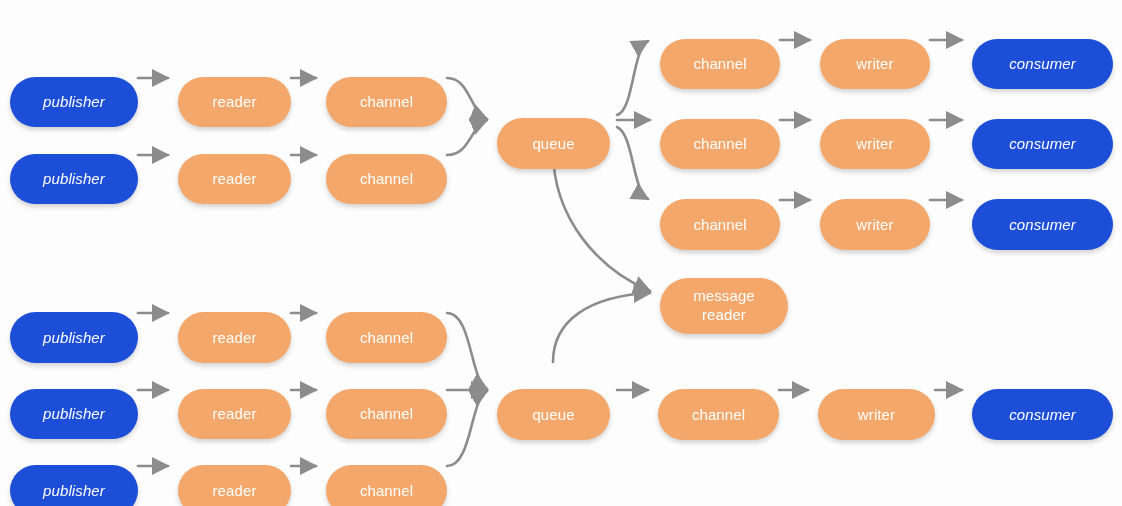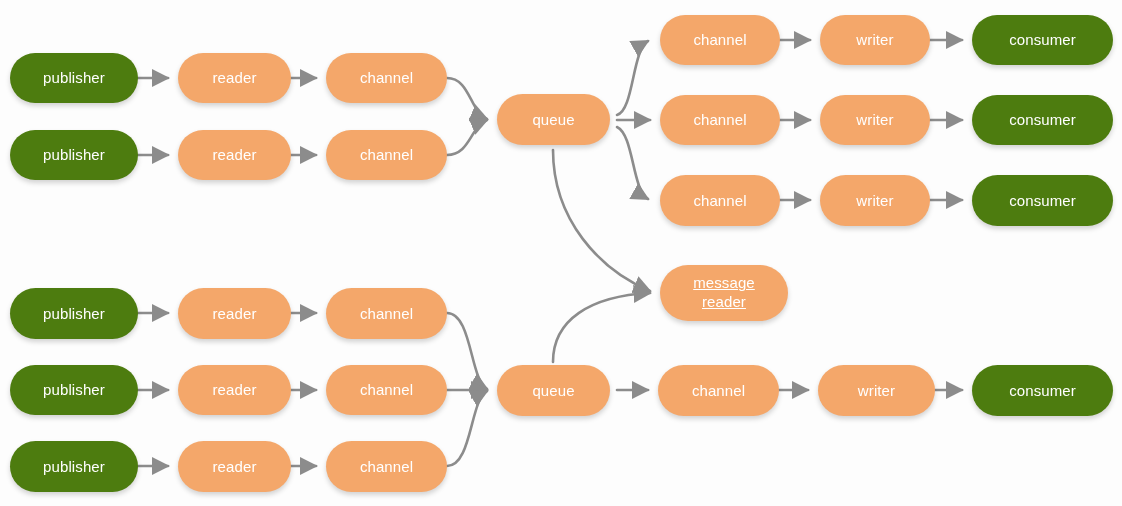--- a/index.html
+++ b/index.html
@@ -28,22 +28,23 @@
     color:#ffffff;
     font-size:15px;
     font-weight:400;
     line-height:1.18;
     border-radius:999px;
     box-shadow:0 3px 5px rgba(0,0,0,0.17);
     box-sizing:border-box;
     padding:0 6px;
     letter-spacing:0.1px;
     z-index:2;
+    margin-top:24px;
   }
-  .node.teal{ background:#4d7c0f; }
+  .node.teal{ background:#1d4ed8;font-style:italic; }
   .node.orange{ background:#f4a76a; }
   .node.two-line{ line-height:1.25; }
 </style>
 </head>
 <body>
 
 <div id="stage">
 
   <svg id="edges" viewBox="0 0 1122 506" xmlns="http://www.w3.org/2000/svg">
     <defs>
@@ -126,21 +127,21 @@
       </div>
       <div class="node teal" style="left: 972px; top: 15px; width: 141px; height: 50px;">
         <span>consumer</span>
       </div>
       <div class="node teal" style="left: 972px; top: 95px; width: 141px; height: 50px;">
         <span>consumer</span>
       </div>
       <div class="node teal" style="left: 972px; top: 175px; width: 141px; height: 51px;">
         <span>consumer</span>
       </div>
-      <div class="node orange two-line" style="left: 660px; top: 265px; width: 128px; height: 56px; text-decoration: underline;">
+      <div class="node orange two-line" style="left: 660px; top: 254px; width: 128px; height: 56px;">
         <span><span>message</span><br><span>reader</span></span>
       </div>
       <div class="node teal" style="left: 10px; top: 288px; width: 128px; height: 51px;">
         <span>publisher</span>
       </div>
       <div class="node teal" style="left: 10px; top: 365px; width: 128px; height: 50px;">
         <span>publisher</span>
       </div>
       <div class="node teal" style="left: 10px; top: 441px; width: 128px; height: 51px;">
         <span>publisher</span>

